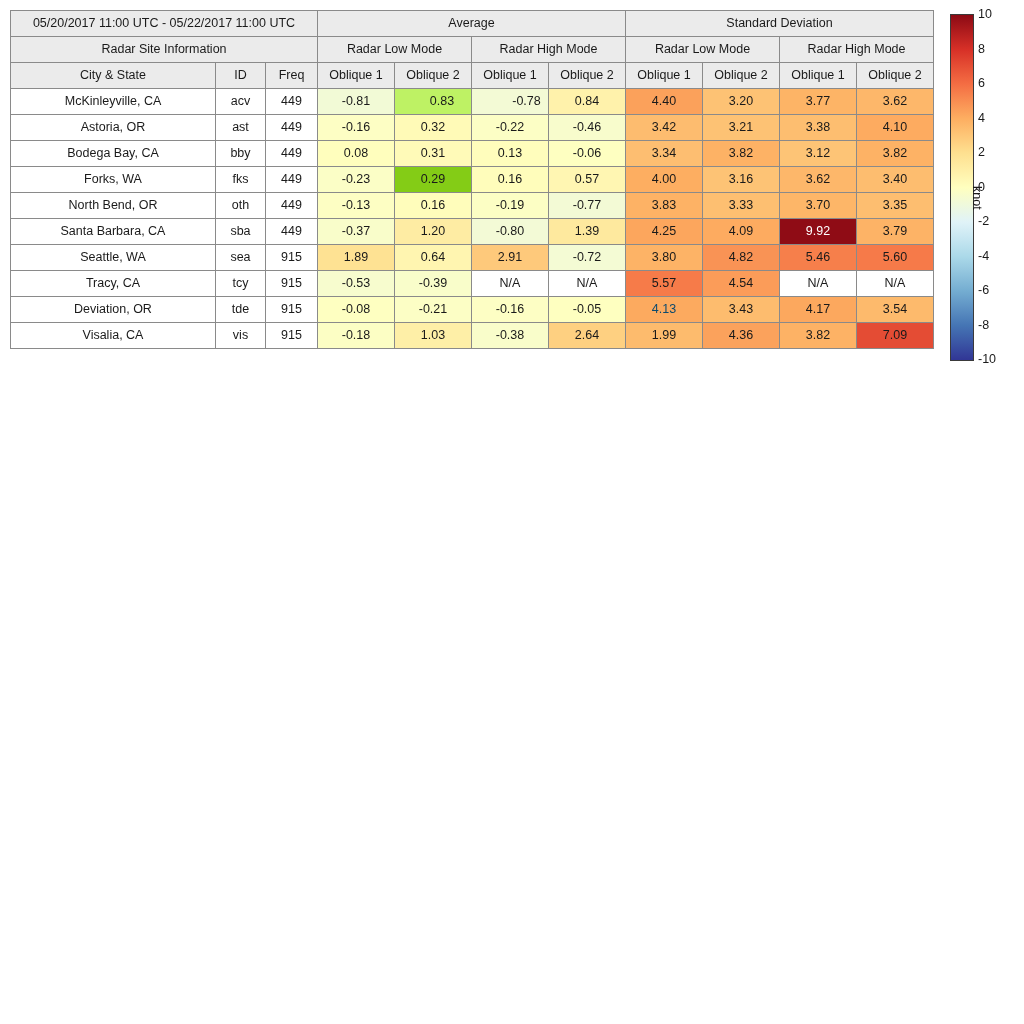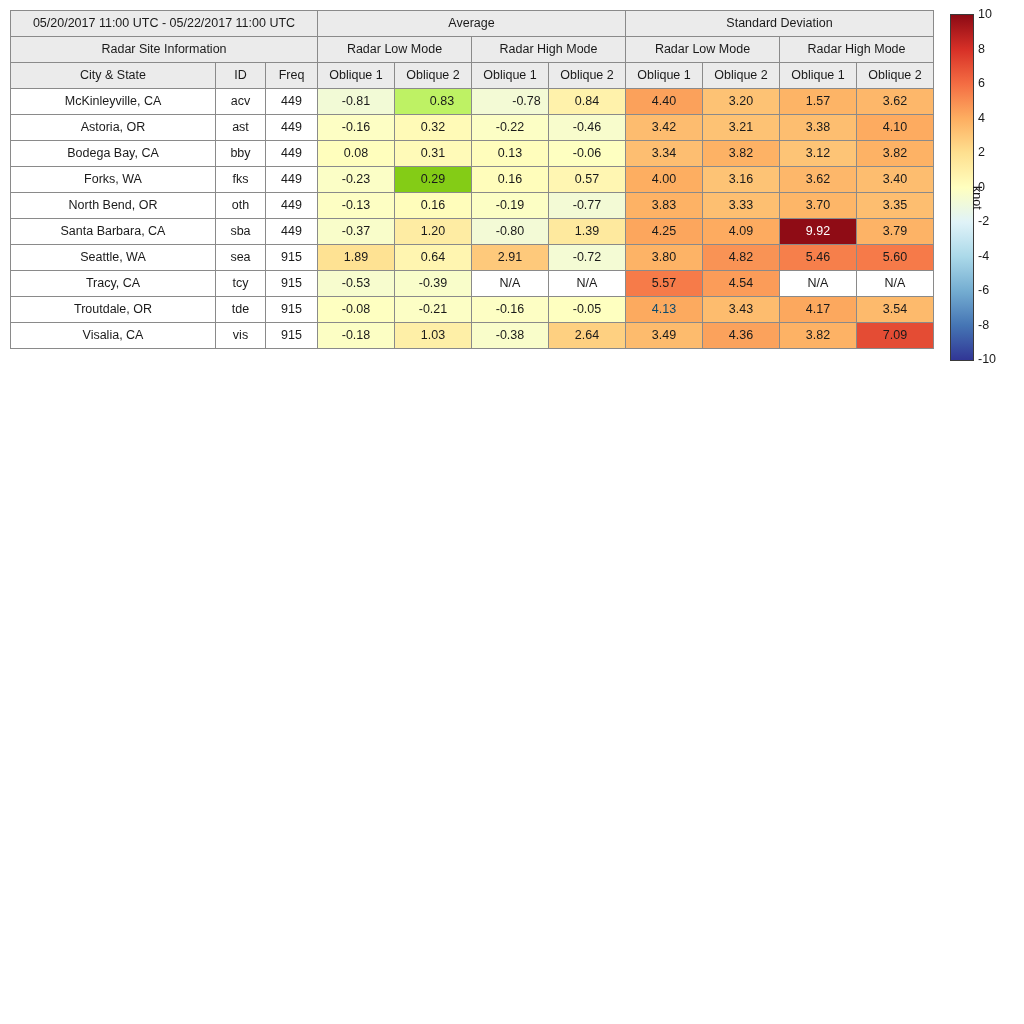--- a/index.html
+++ b/index.html
@@ -150,21 +150,21 @@
         <tr>
           <td class="city-cell">McKinleyville, CA</td>
           <td class="id-cell">acv</td>
           <td class="freq-cell">449</td>
           <td class="data-cell" style="background: rgb(242, 250, 214); color: rgb(26, 26, 26);">-0.81</td>
           <td class="data-cell" style="background: #bef264; color: rgb(26, 26, 26); padding-left: 18px;">0.83</td>
           <td class="data-cell" style="background: rgb(243, 250, 213); color: rgb(26, 26, 26); padding-left: 33px;">-0.78</td>
           <td class="data-cell" style="background: rgb(255, 242, 171); color: rgb(26, 26, 26);">0.84</td>
           <td class="data-cell" style="background: rgb(251, 161, 91); color: rgb(26, 26, 26);">4.40</td>
           <td class="data-cell" style="background: rgb(253, 194, 116); color: rgb(26, 26, 26);">3.20</td>
-          <td class="data-cell" style="background: rgb(253, 180, 102); color: rgb(26, 26, 26);">1.57</td>
+          <td class="data-cell" style="background: rgb(253, 180, 102); color: rgb(26, 26, 26);">3.77</td>
           <td class="data-cell" style="background: rgb(253, 183, 106); color: rgb(26, 26, 26);">3.62</td>
         </tr>
         <tr>
           <td class="city-cell">Astoria, OR</td>
           <td class="id-cell">ast</td>
           <td class="freq-cell">449</td>
           <td class="data-cell" style="background: rgb(253, 254, 196); color: rgb(26, 26, 26);">-0.16</td>
           <td class="data-cell" style="background: rgb(255, 250, 183); color: rgb(26, 26, 26);">0.32</td>
           <td class="data-cell" style="background: rgb(252, 254, 197); color: rgb(26, 26, 26);">-0.22</td>
           <td class="data-cell" style="background: rgb(248, 252, 204); color: rgb(26, 26, 26);">-0.46</td>
@@ -245,41 +245,41 @@
           <td class="data-cell" style="background: rgb(247, 252, 206); color: rgb(26, 26, 26);">-0.53</td>
           <td class="data-cell" style="background: rgb(249, 253, 202); color: rgb(26, 26, 26);">-0.39</td>
           <td class="data-cell" style="background: rgb(255, 255, 255);">N/A</td>
           <td class="data-cell" style="background: rgb(255, 255, 255);">N/A</td>
           <td class="data-cell" style="background: rgb(246, 123, 73); color: rgb(26, 26, 26);">5.57</td>
           <td class="data-cell" style="background: rgb(251, 156, 89); color: rgb(26, 26, 26);">4.54</td>
           <td class="data-cell" style="background: rgb(255, 255, 255);">N/A</td>
           <td class="data-cell" style="background: rgb(255, 255, 255);">N/A</td>
         </tr>
         <tr>
-          <td class="city-cell">Troutdale, OR</td>
+          <td class="city-cell">Deviation, OR</td>
           <td class="id-cell">tde</td>
           <td class="freq-cell">915</td>
           <td class="data-cell" style="background: rgb(254, 255, 193); color: rgb(26, 26, 26);">-0.08</td>
           <td class="data-cell" style="background: rgb(252, 254, 197); color: rgb(26, 26, 26);">-0.21</td>
           <td class="data-cell" style="background: rgb(253, 254, 196); color: rgb(26, 26, 26);">-0.16</td>
           <td class="data-cell" style="background: rgb(254, 255, 192); color: rgb(26, 26, 26);">-0.05</td>
           <td class="data-cell" style="background: rgb(252, 170, 95); color: #0c4a6e;">4.13</td>
           <td class="data-cell" style="background: rgb(253, 188, 110); color: rgb(26, 26, 26);">3.43</td>
           <td class="data-cell" style="background: rgb(252, 168, 94); color: rgb(26, 26, 26);">4.17</td>
           <td class="data-cell" style="background: rgb(253, 186, 108); color: rgb(26, 26, 26);">3.54</td>
         </tr>
         <tr>
           <td class="city-cell">Visalia, CA</td>
           <td class="id-cell">vis</td>
           <td class="freq-cell">915</td>
           <td class="data-cell" style="background: rgb(252, 254, 196); color: rgb(26, 26, 26);">-0.18</td>
           <td class="data-cell" style="background: rgb(254, 239, 167); color: rgb(26, 26, 26);">1.03</td>
           <td class="data-cell" style="background: rgb(249, 253, 202); color: rgb(26, 26, 26);">-0.38</td>
           <td class="data-cell" style="background: rgb(254, 208, 129); color: rgb(26, 26, 26);">2.64</td>
-          <td class="data-cell" style="background: rgb(253, 187, 109); color: rgb(26, 26, 26);">3.49</td>
+          <td class="data-cell" style="background: rgb(253, 187, 109); color: rgb(26, 26, 26);">1.99</td>
           <td class="data-cell" style="background: rgb(251, 162, 92); color: rgb(26, 26, 26);">4.36</td>
           <td class="data-cell" style="background: rgb(253, 178, 101); color: rgb(26, 26, 26);">3.82</td>
           <td class="data-cell" style="background: rgb(228, 76, 52); color: rgb(26, 26, 26);">7.09</td>
         </tr>
       </tbody>
   </table>
 
   <div id="cbar" style="background: linear-gradient(rgb(140, 10, 20) 0%, rgb(178, 29, 30) 5%, rgb(215, 48, 39) 10%, rgb(230, 79, 53) 15%, rgb(244, 109, 67) 20%, rgb(249, 142, 82) 25%, rgb(253, 174, 97) 30%, rgb(254, 199, 120) 35%, rgb(254, 224, 144) 40%, rgb(255, 239, 167) 45%, rgb(255, 255, 191) 50%, rgb(239, 249, 220) 55%, rgb(224, 243, 248) 60%, rgb(198, 230, 241) 65%, rgb(171, 217, 233) 70%, rgb(144, 195, 221) 75%, rgb(116, 173, 209) 80%, rgb(93, 145, 195) 85%, rgb(69, 117, 180) 90%, rgb(59, 86, 165) 95%, rgb(49, 54, 149) 100%);"></div>
   <div id="cbar-ticks">
       <div class="tk" style="top: 0px;">10</div>

